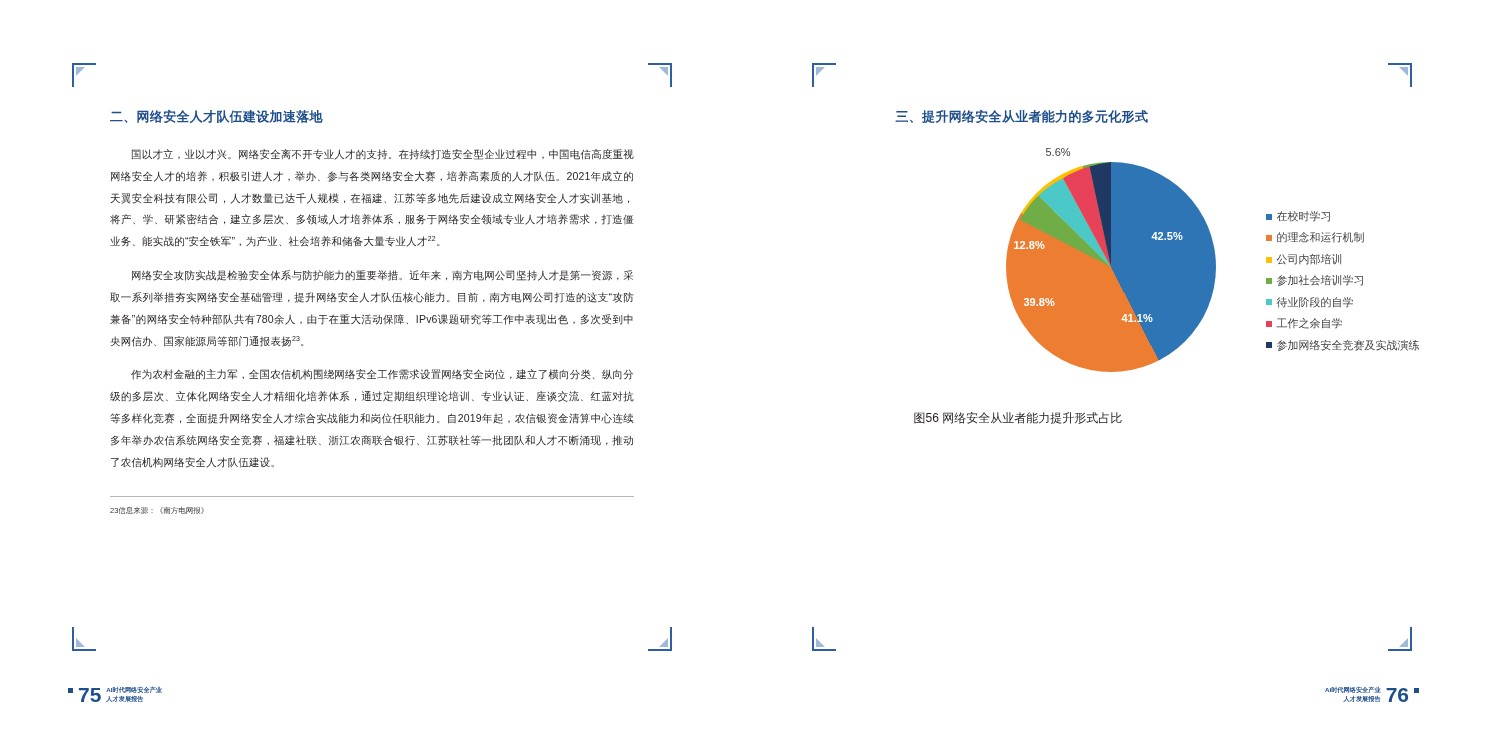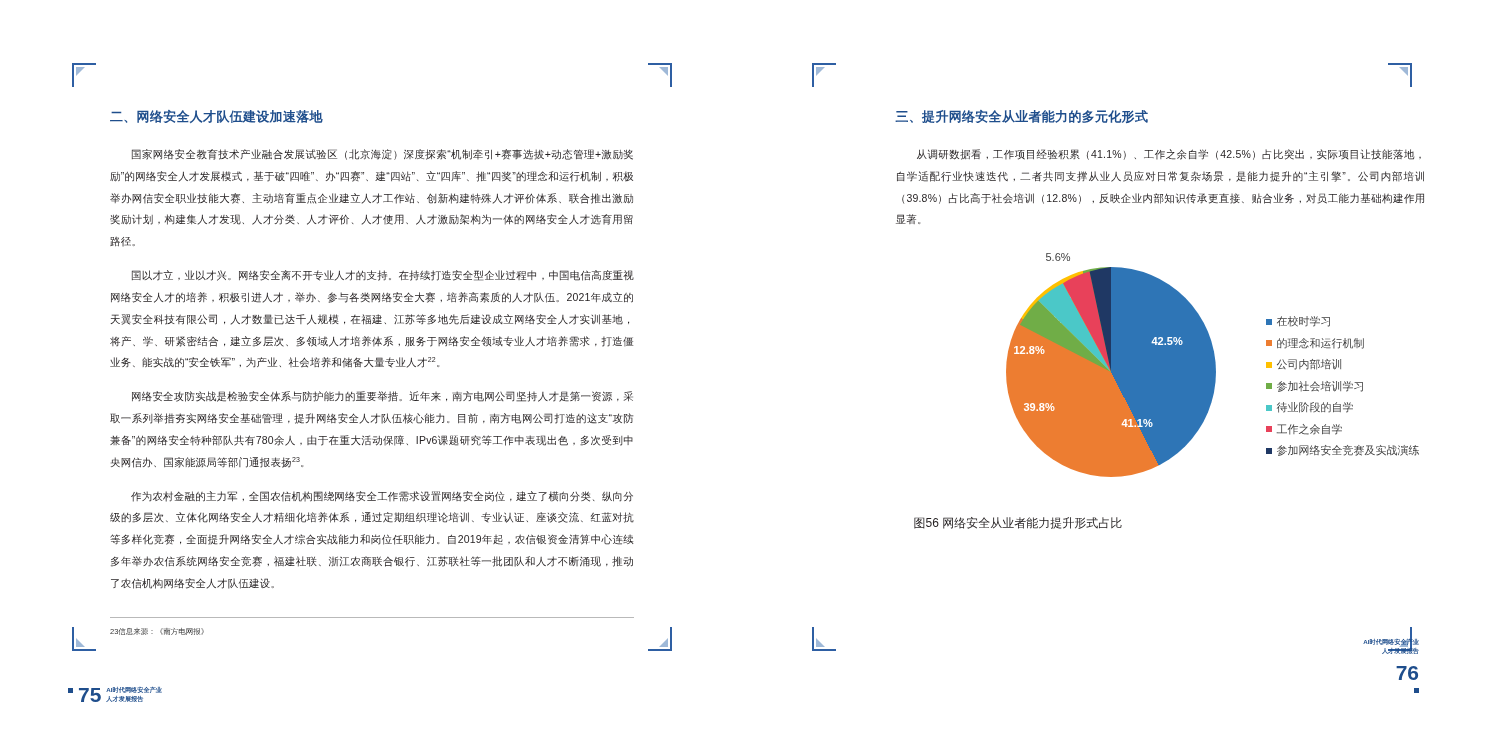--- a/index.html
+++ b/index.html
@@ -105,21 +105,21 @@
   }
   
   .footer {
     position: absolute;
     bottom: 32px;
     display: flex;
     align-items: flex-end;
     gap: 5px;
   }
   .footer.left { left: 68px; }
-  .footer.right { right: 68px; flex-direction: column; }
+  .footer.right { right: 68px; flex-direction: row; }
   .page-num {
     font-size: 21px;
     font-weight: bold;
     color: #1f4e8c;
     line-height: 1;
   }
   .footer-sq {
     width: 5px;
     height: 5px;
     background: #1f4e8c;
@@ -206,21 +206,20 @@
     <div class="frame">
       <span class="corner tl"></span>
       <span class="corner tr"></span>
       <span class="corner bl"></span>
       <span class="corner br"></span>
     </div>
 
     <div class="content">
       <h2 class="section-title">二、网络安全人才队伍建设加速落地</h2>
 
-      <p class="para">国家网络安全教育技术产业融合发展试验区（北京海淀）深度探索“机制牵引+赛事选拔+动态管理+激励奖励”的网络安全人才发展模式，基于破“四唯”、办“四赛”、建“四站”、立“四库”、推“四奖”的理念和运行机制，积极举办网信安全职业技能大赛、主动培育重点企业建立人才工作站、创新构建特殊人才评价体系、联合推出激励奖励计划，构建集人才发现、人才分类、人才评价、人才使用、人才激励架构为一体的网络安全人才选育用留路径。</p>
 
       <p class="para"><span>国以才立，业以才兴。网络安全离不开专业人才的支持。在持续打造安全型企业过程中，中国电信高度重视网络安全人才的培养，积极引进人才，举办、参与各类网络安全大赛，培养高素质的人才队伍。2021年成立的天翼安全科技有限公司，人才数量已达千人规模，在福建、江苏等多地先后建设成立网络安全人才实训基地，将产、学、研紧密结合，建立多层次、多领域人才培养体系，服务于网络安全领域专业人才培养需求，打造僵业务、能实战的“安全铁军”，为产业、社会培养和储备大量专业人才</span><sup>22</sup><span>。</span></p>
 
       <p class="para"><span>网络安全攻防实战是检验安全体系与防护能力的重要举措。近年来，南方电网公司坚持人才是第一资源，采取一系列举措夯实网络安全基础管理，提升网络安全人才队伍核心能力。目前，南方电网公司打造的这支“攻防兼备”的网络安全特种部队共有780余人，由于在重大活动保障、IPv6课题研究等工作中表现出色，多次受到中央网信办、国家能源局等部门通报表扬</span><sup>23</sup><span>。</span></p>
 
       <p class="para">作为农村金融的主力军，全国农信机构围绕网络安全工作需求设置网络安全岗位，建立了横向分类、纵向分级的多层次、立体化网络安全人才精细化培养体系，通过定期组织理论培训、专业认证、座谈交流、红蓝对抗等多样化竞赛，全面提升网络安全人才综合实战能力和岗位任职能力。自2019年起，农信银资金清算中心连续多年举办农信系统网络安全竞赛，福建社联、浙江农商联合银行、江苏联社等一批团队和人才不断涌现，推动了农信机构网络安全人才队伍建设。</p>
 
       <div class="footnote-rule"></div>
       <p class="footnote">23信息来源：《南方电网报》</p>
     </div>
@@ -238,21 +237,20 @@
   <div class="page right">
     <div class="frame">
       <span class="corner tl"></span>
       <span class="corner tr"></span>
       <span class="corner bl"></span>
       <span class="corner br"></span>
     </div>
 
     <div class="content">
       <h2 class="section-title">三、提升网络安全从业者能力的多元化形式</h2>
-      <p class="para">从调研数据看，工作项目经验积累（41.1%）、工作之余自学（42.5%）占比突出，实际项目让技能落地，自学适配行业快速迭代，二者共同支撑从业人员应对日常复杂场景，是能力提升的“主引擎”。公司内部培训（39.8%）占比高于社会培训（12.8%），反映企业内部知识传承更直接、贴合业务，对员工能力基础构建作用显著。</p>
 
       <div class="chart-block">
         <div class="pie-wrap">
           <div class="pie"></div>
 
           <span class="slice-label" style="left:146px; top:68px;">42.5%</span>
           <span class="slice-label" style="left:116px; top:150px;">41.1%</span>
           <span class="slice-label" style="left:18px; top:134px;">39.8%</span>
           <span class="slice-label" style="left:8px; top:77px;">12.8%</span>
           <span class="slice-label" style="left:31px; top:47px;">8.3%</span>

